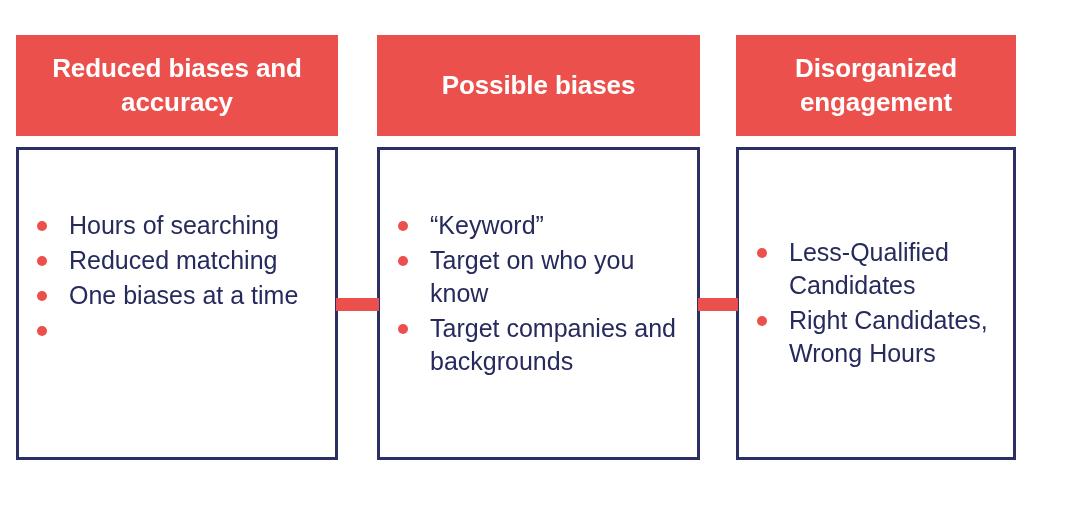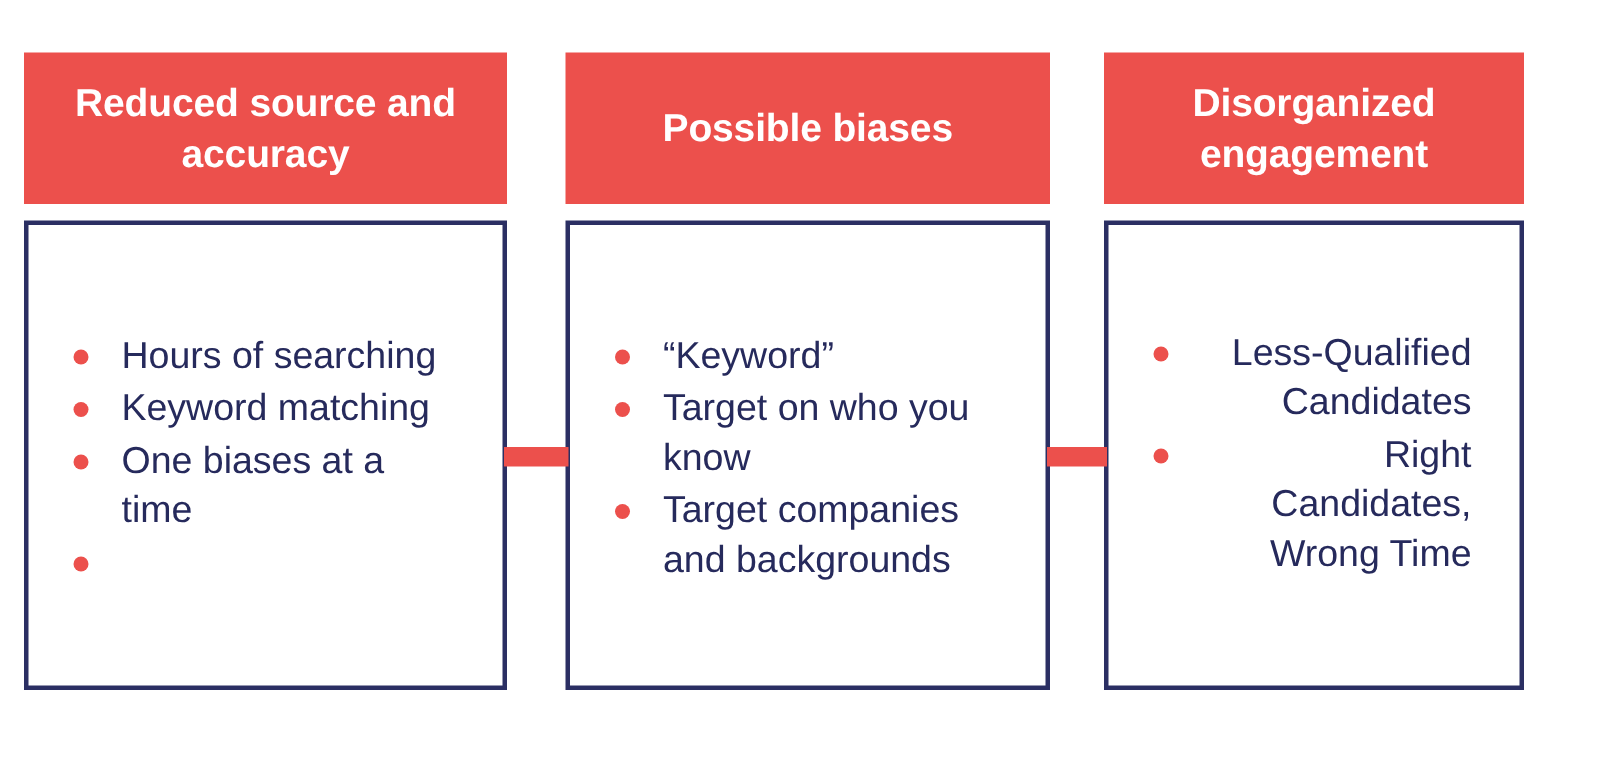--- a/index.html
+++ b/index.html
@@ -59,28 +59,28 @@
     border: 3px solid #2b2f63;
     box-sizing: border-box;
     display: flex;
     align-items: flex-start;
     overflow: hidden;
   }
   .card-body.align-middle { align-items: center; }
 
   .bullet-list {
     list-style: none;
-    margin: 16px;
+    margin: 4px;
     padding: 0;
     width: 100%;
     box-sizing: border-box;
   }
   .pad-top-1 { padding: 55px 10px 0 14px; }
   .pad-top-2 { padding: 55px 10px 0 14px; }
-  .pad-mid-3 { padding: 0 16px 0 14px; text-align: right; }
+  .pad-mid-3 { padding: 0 16px 0 14px; }
 
   .bullet-item {
     display: flex;
     align-items: flex-start;
     color: #262a5c;
     font-size: 25px;
     line-height: 1.32;
     margin-bottom: 2px;
   }
   .bullet-dot {
@@ -104,31 +104,31 @@
   .connector-1 { left: 336px; width: 43px; }
   .connector-2 { left: 698px; width: 40px; }
 </style>
 </head>
 <body>
 
 <div class="diagram">
 
   <div class="column col-1">
     <div class="card-header">
-      <div class="card-header-text">Reduced source and accuracy</div>
+      <div class="card-header-text">Reduced biases and accuracy</div>
     </div>
     <div class="card-body">
       <ul class="bullet-list pad-top-1">
         <li class="bullet-item">
           <span class="bullet-dot"></span>
           <span class="bullet-text">Hours of searching</span>
         </li>
         <li class="bullet-item">
           <span class="bullet-dot"></span>
-          <span class="bullet-text">Keyword matching</span>
+          <span class="bullet-text">Reduced matching</span>
         </li>
         <li class="bullet-item">
           <span class="bullet-dot"></span>
           <span class="bullet-text">One biases at a time</span>
         </li>
         <li class="bullet-item">
           <span class="bullet-dot"></span>
         </li>
       </ul>
     </div>
@@ -161,21 +161,21 @@
       <div class="card-header-text">Disorganized engagement</div>
     </div>
     <div class="card-body align-middle">
       <ul class="bullet-list pad-mid-3">
         <li class="bullet-item">
           <span class="bullet-dot"></span>
           <span class="bullet-text">Less-Qualified Candidates</span>
         </li>
         <li class="bullet-item">
           <span class="bullet-dot"></span>
-          <span class="bullet-text">Right Candidates, Wrong Time</span>
+          <span class="bullet-text">Right Candidates, Wrong Hours</span>
         </li>
       </ul>
     </div>
   </div>
 
   <div class="connector connector-1"></div>
   <div class="connector connector-2"></div>
 
 </div>
 

